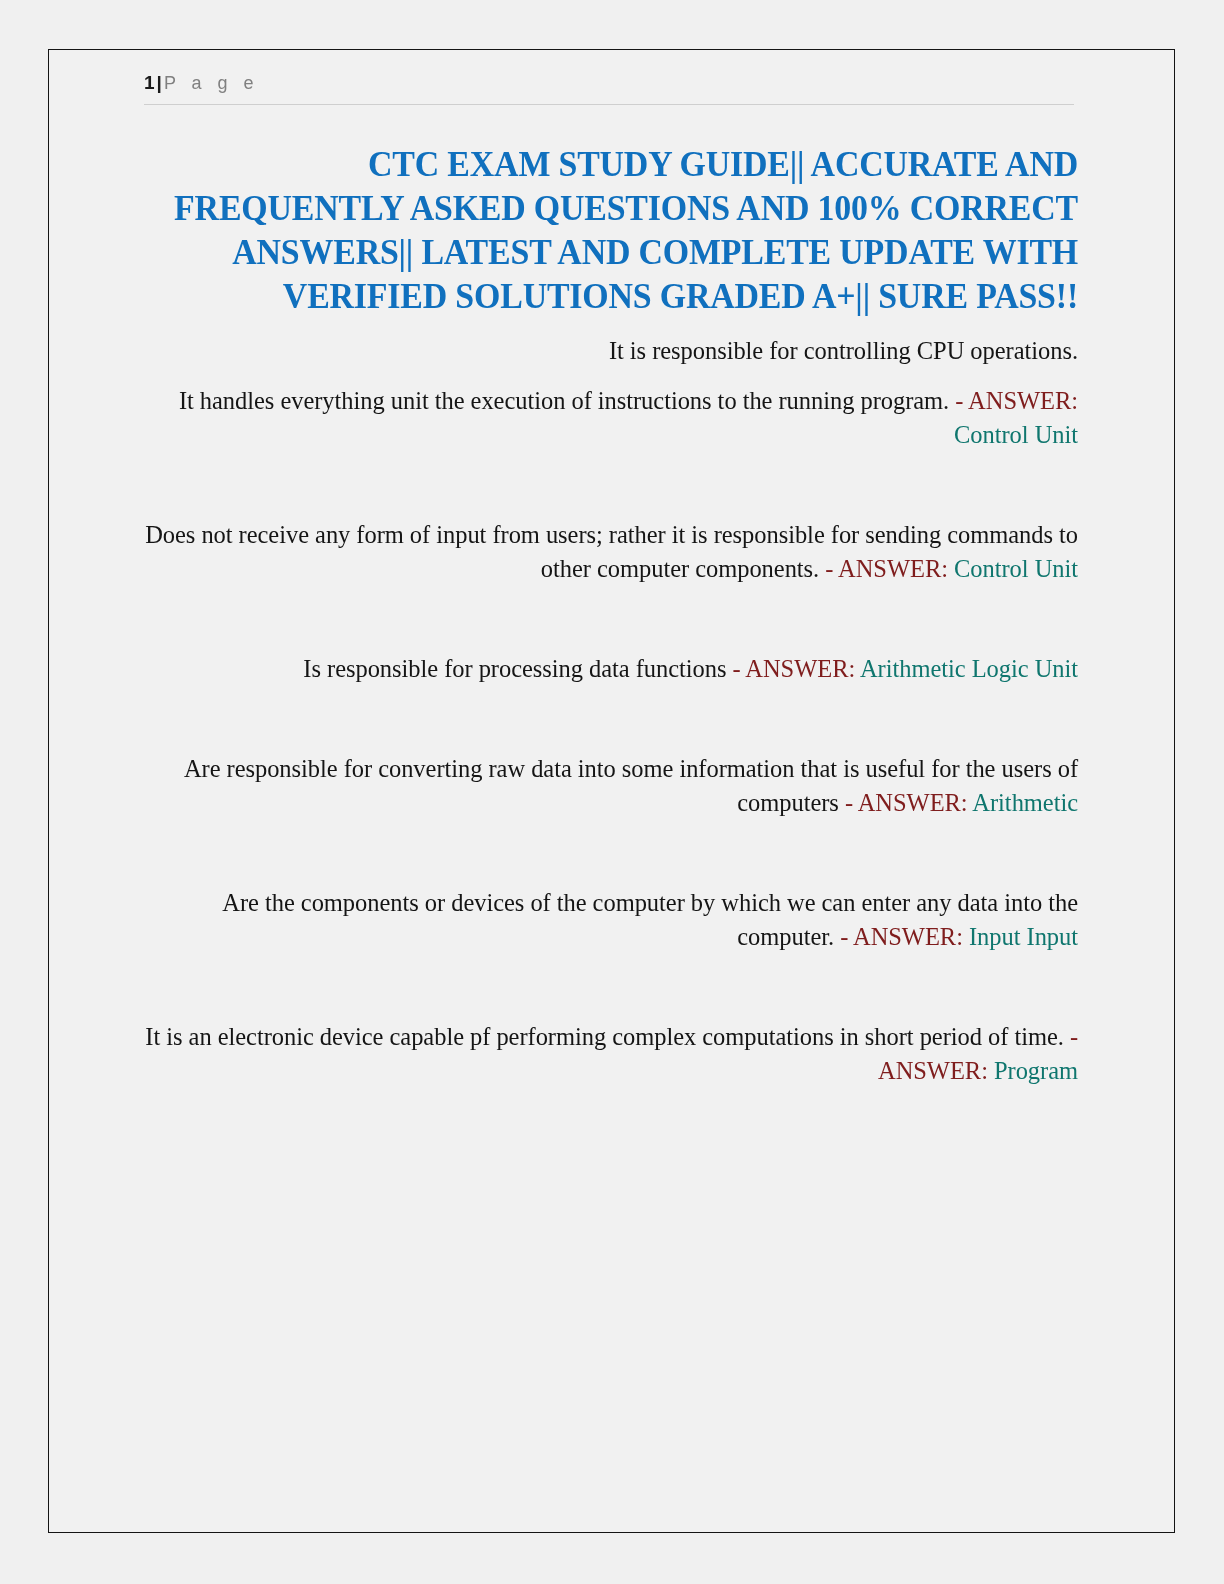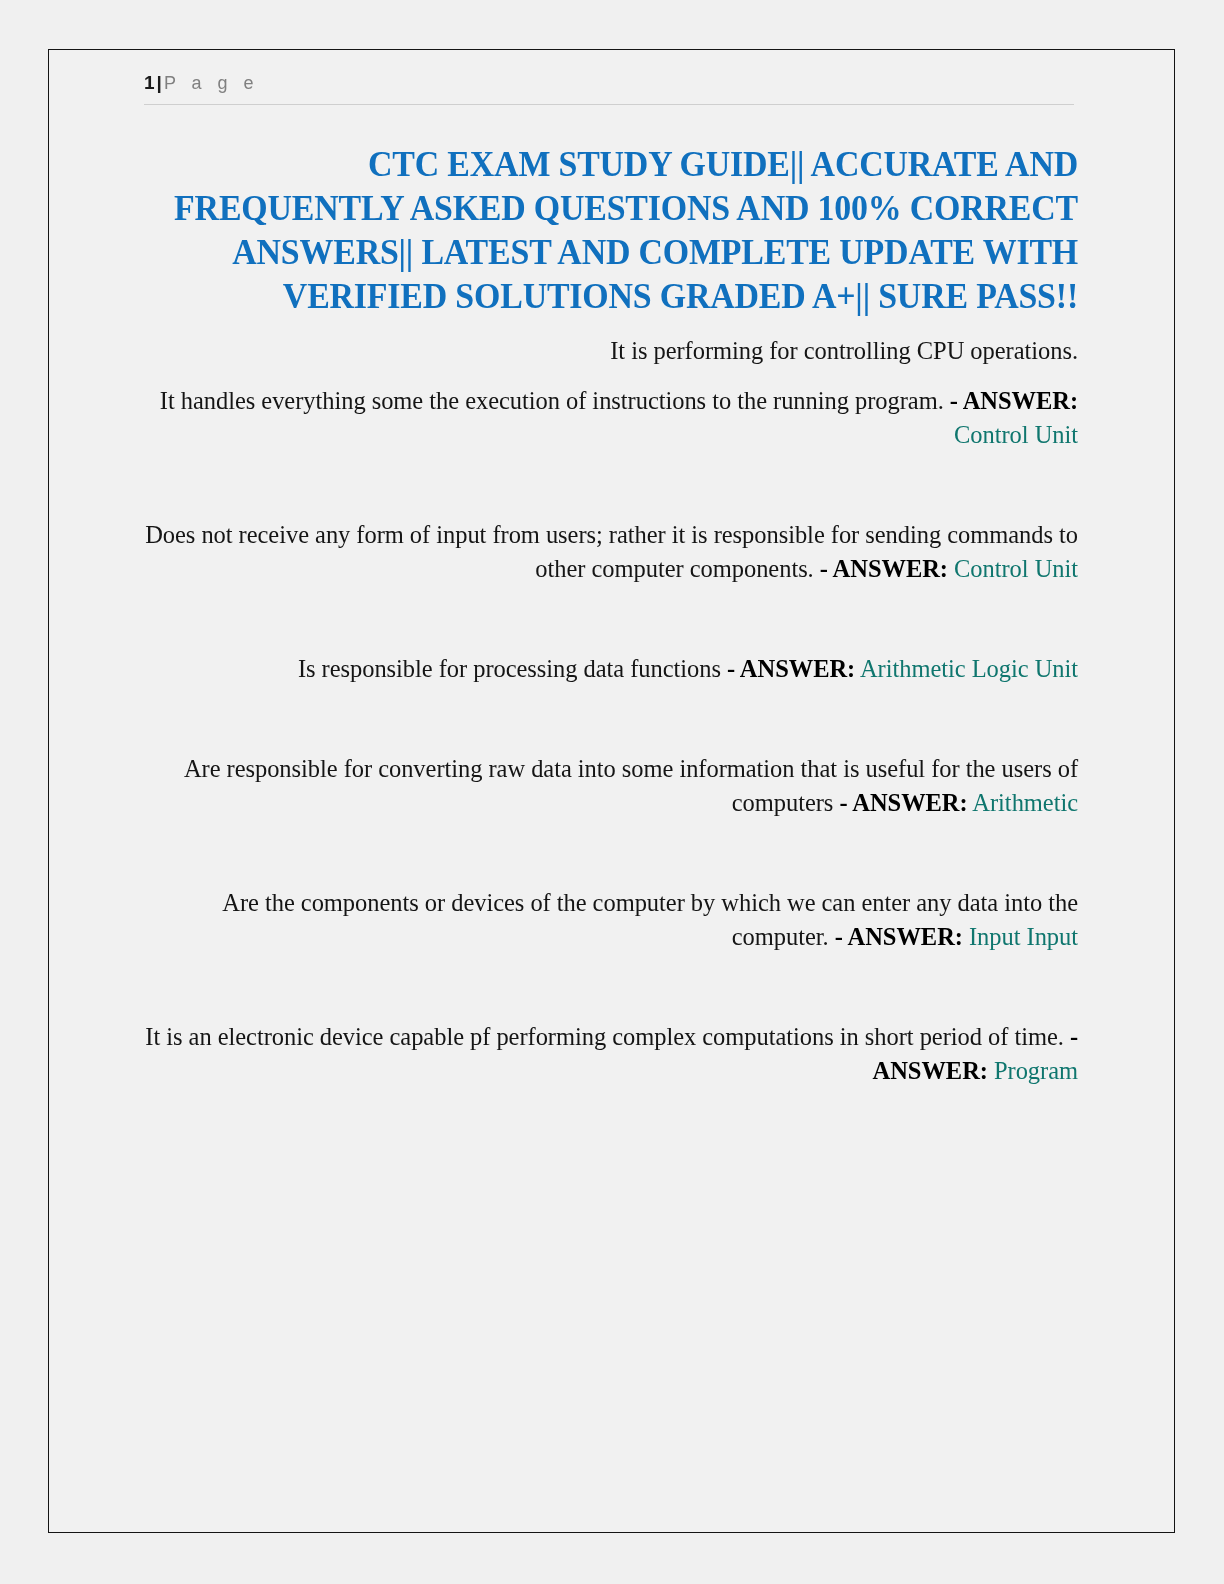--- a/index.html
+++ b/index.html
@@ -110,22 +110,22 @@
   }
 
   .qa-para {
     margin: 0;
   }
 
   .qa-gap-small { height: 16px; }
   .qa-gap-large { height: 66px; }
 
   .ans-marker {
-    color: #000000;
-    font-weight: bold;
+    color: #7f1d1d;
+    font-weight: normal;
   }
 
   .ans-value {
     color: #0f766e;
     font-weight: normal;
   }
 </style>
 </head>
 <body>
 
@@ -139,23 +139,23 @@
       </div>
     </div>
 
     <div class="header-rule"></div>
 
     <div class="content">
 
       <h1 class="doc-title">CTC EXAM STUDY GUIDE|| ACCURATE AND FREQUENTLY ASKED QUESTIONS AND 100% CORRECT ANSWERS|| LATEST AND COMPLETE UPDATE WITH VERIFIED SOLUTIONS GRADED A+|| SURE PASS!!</h1>
 
       <div class="qa-block">
-        <p class="qa-para">It is performing for controlling CPU operations.</p>
+        <p class="qa-para">It is responsible for controlling CPU operations.</p>
         <div class="qa-gap-small"></div>
-        <p class="qa-para"><span>It handles everything some the execution of instructions to the running program.</span> <span class="ans-marker">- ANSWER:</span> <span class="ans-value">Control Unit</span></p>
+        <p class="qa-para"><span>It handles everything unit the execution of instructions to the running program.</span> <span class="ans-marker">- ANSWER:</span> <span class="ans-value">Control Unit</span></p>
       </div>
       <div class="qa-gap-large"></div>
 
       <div class="qa-block">
         <p class="qa-para"><span>Does not receive any form of input from users; rather it is responsible for sending commands to other computer components.</span> <span class="ans-marker">- ANSWER:</span> <span class="ans-value">Control Unit</span></p>
       </div>
       <div class="qa-gap-large"></div>
 
       <div class="qa-block">
         <p class="qa-para"><span>Is responsible for processing data functions</span> <span class="ans-marker">- ANSWER:</span> <span class="ans-value">Arithmetic Logic Unit</span></p>

